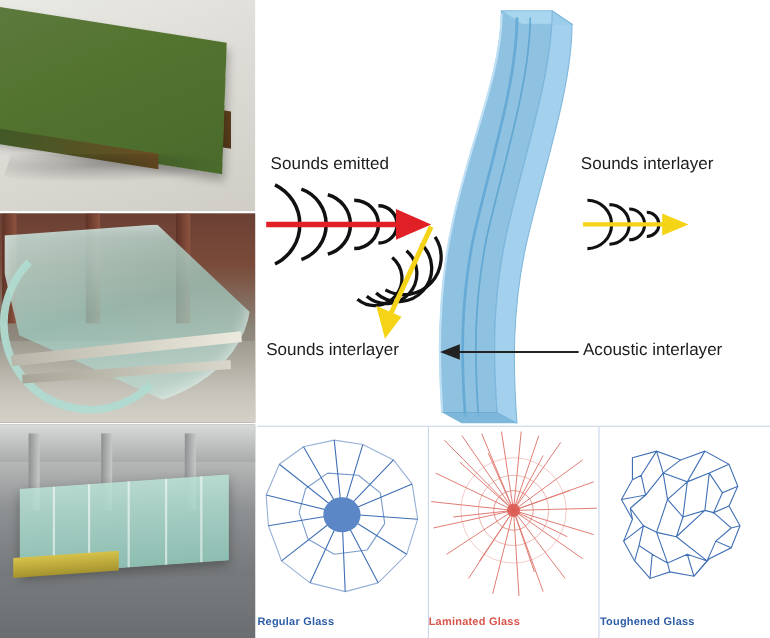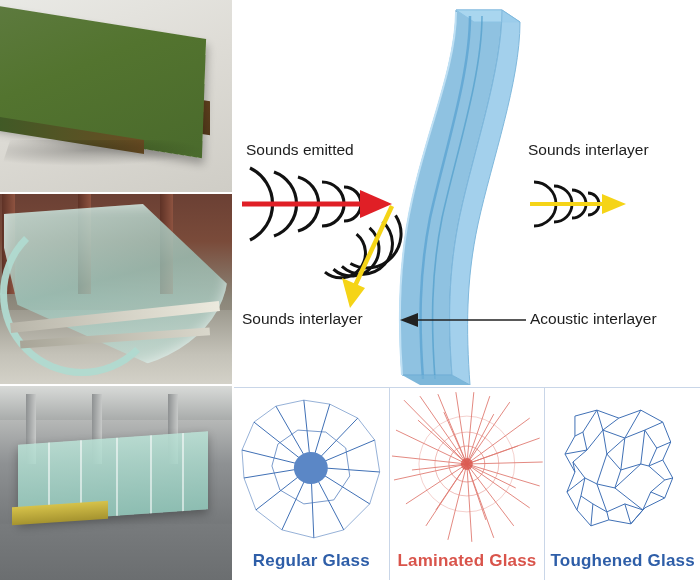--- a/index.html
+++ b/index.html
@@ -173,22 +173,21 @@
   }
   .break-cell {
     position: relative;
     flex: 1 1 0;
     height: 100%;
   }
   .break-cell + .break-cell { border-left: 1px solid #c9d6e8; }
   .break-caption {
     position: absolute;
     left: 0; right: 0; bottom: 10px;
-    text-align: center;
-    font-size: 17px;
+    font-size: 10px;
     font-weight: bold;
     letter-spacing: .2px;
   }
   .break-svg { position: absolute; left: 0; top: 4px; width: 100%; height: 150px; }
 
   
   .lbl {
     position: absolute;
     font-size: 15.5px;
     color: #1c1c1c;

